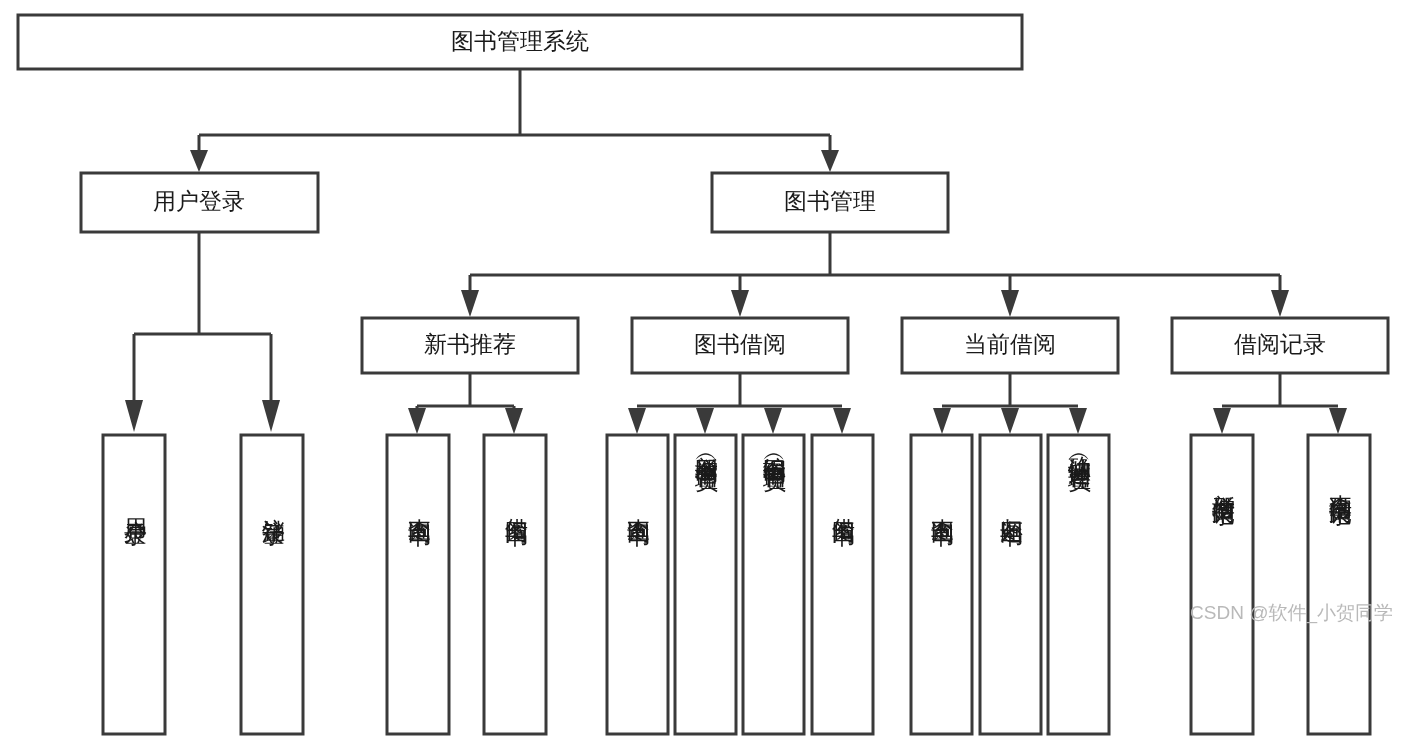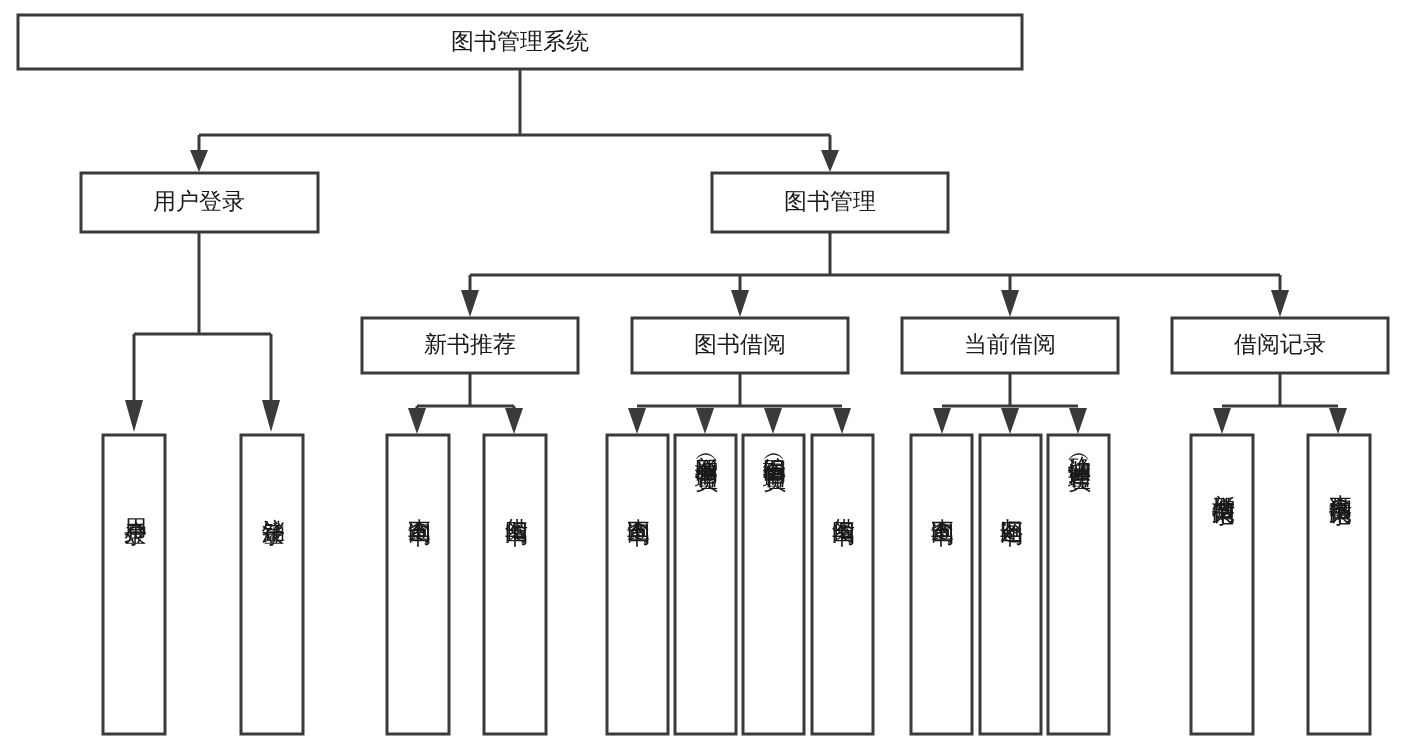--- a/index.html
+++ b/index.html
@@ -211,13 +211,14 @@
       <rect class="node-rect" x="1191" y="435" width="62" height="299"></rect>
       <text class="node-label-v" x="1224" y="482">新增借阅记录</text>
     </g>
     <g>
       <rect class="node-rect" x="1308" y="435" width="62" height="299"></rect>
       <text class="node-label-v" x="1341" y="482">查询借阅记录</text>
     </g>
 
   </svg>
 
+  <div class="watermark">CSDN @软件_小贺同学</div>
 </div>
 
 </body></html>

